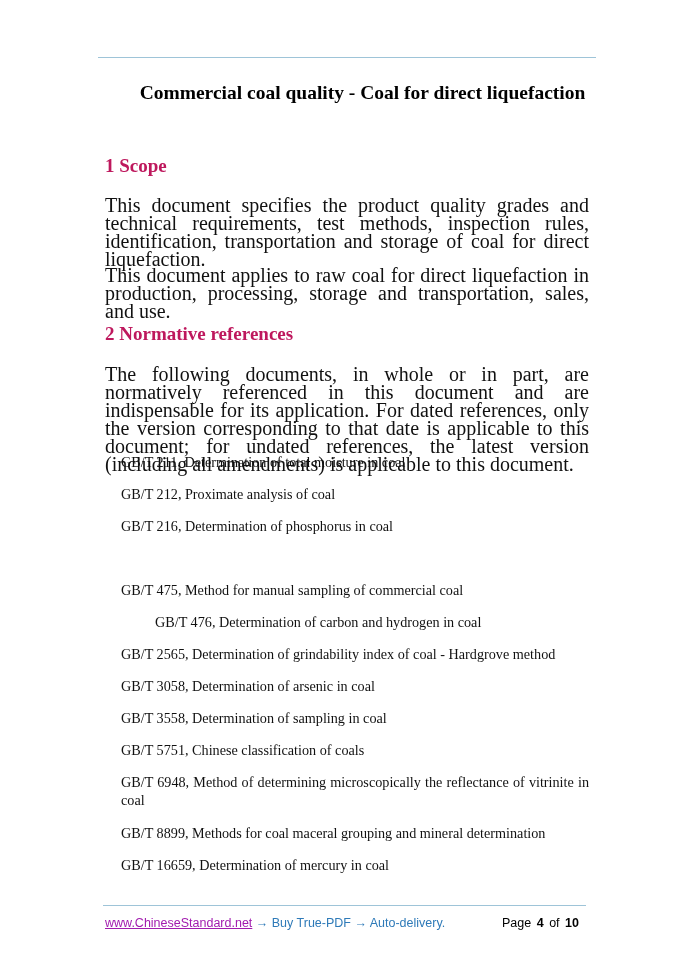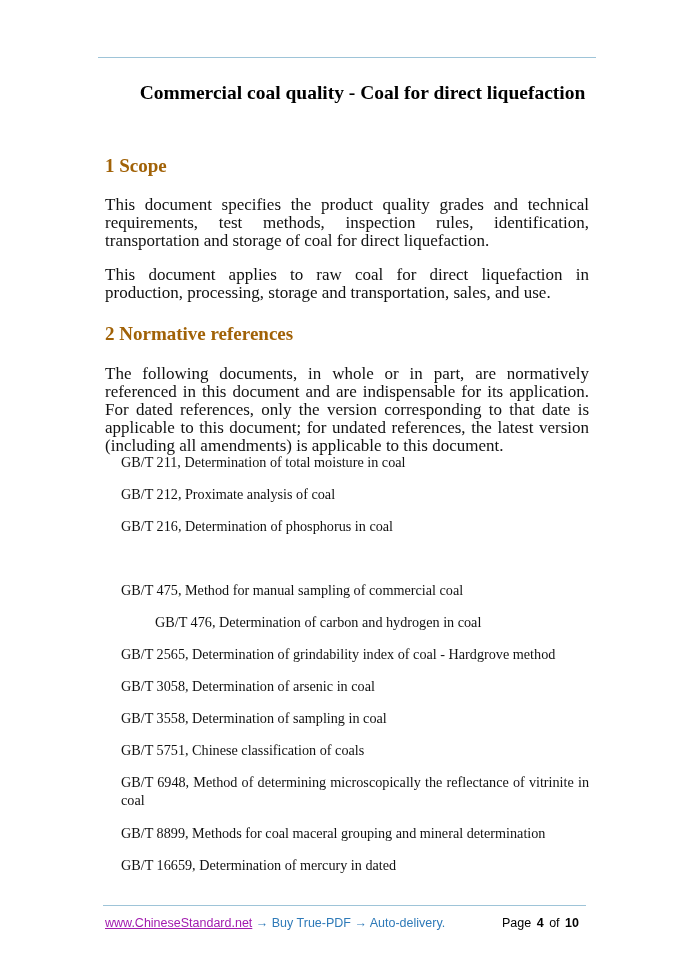--- a/index.html
+++ b/index.html
@@ -12,25 +12,25 @@
     .header-rule {
       position: absolute; top: 57px; left: 98px; width: 498px; height: 0;
       border-top: 1px solid #9ec4d8;
     }
     .title {
       position: absolute; top: 82px; left: 16px; width: 693px; text-align: center;
       font-family: "Liberation Serif", serif; font-weight: bold; font-size: 19.5px; color: #000;
     }
     .h1 {
       position: absolute; left: 105px; font-family: "Liberation Serif", serif;
-      font-weight: bold; font-size: 19px; color: #a16207;
+      font-weight: bold; font-size: 19px; color: #be185d;
     }
     .para {
       position: absolute; left: 105px; width: 484px; font-family: "Liberation Serif", serif;
-      font-size: 17px; line-height: 18px; color: #111; text-align: justify;
+      font-size: 20px; line-height: 18px; color: #111; text-align: justify;
     }
     .ref {
       position: absolute; left: 121px; width: 468px; font-family: "Liberation Serif", serif;
       font-size: 14.2px; line-height: 18px; color: #111; text-align: justify;
     }
     .footer-rule {
       position: absolute; top: 905px; left: 103px; width: 483px; height: 0;
       border-top: 1px solid #9ec4d8;
     }
     .footer-left {
@@ -63,21 +63,21 @@
   <div class="ref" style="top:485px;">GB/T 212, Proximate analysis of coal</div>
   <div class="ref" style="top:517px;">GB/T 216, Determination of phosphorus in coal</div>
   <div class="ref" style="top:581px;">GB/T 475, Method for manual sampling of commercial coal</div>
   <div class="ref" style="top:613px;margin-left:34px;">GB/T 476, Determination of carbon and hydrogen in coal</div>
   <div class="ref" style="top:645px;">GB/T 2565, Determination of grindability index of coal - Hardgrove method</div>
   <div class="ref" style="top:677px;">GB/T 3058, Determination of arsenic in coal</div>
   <div class="ref" style="top:709px;">GB/T 3558, Determination of sampling in coal</div>
   <div class="ref" style="top:741px;">GB/T 5751, Chinese classification of coals</div>
   <div class="ref" style="top:773px;">GB/T 6948, Method of determining microscopically the reflectance of vitrinite in coal</div>
   <div class="ref" style="top:824px;">GB/T 8899, Methods for coal maceral grouping and mineral determination</div>
-  <div class="ref" style="top:856px;">GB/T 16659, Determination of mercury in dated</div>
+  <div class="ref" style="top:856px;">GB/T 16659, Determination of mercury in coal</div>
 
   <div class="footer-rule"></div>
   <div class="footer-left">
     <a>www.ChineseStandard.net</a><span> → Buy True-PDF → Auto-delivery.</span>
   </div>
   <div class="footer-right">
     <span>Page</span>
     <b>4</b>
     <span>of</span>
     <b>10</b>

